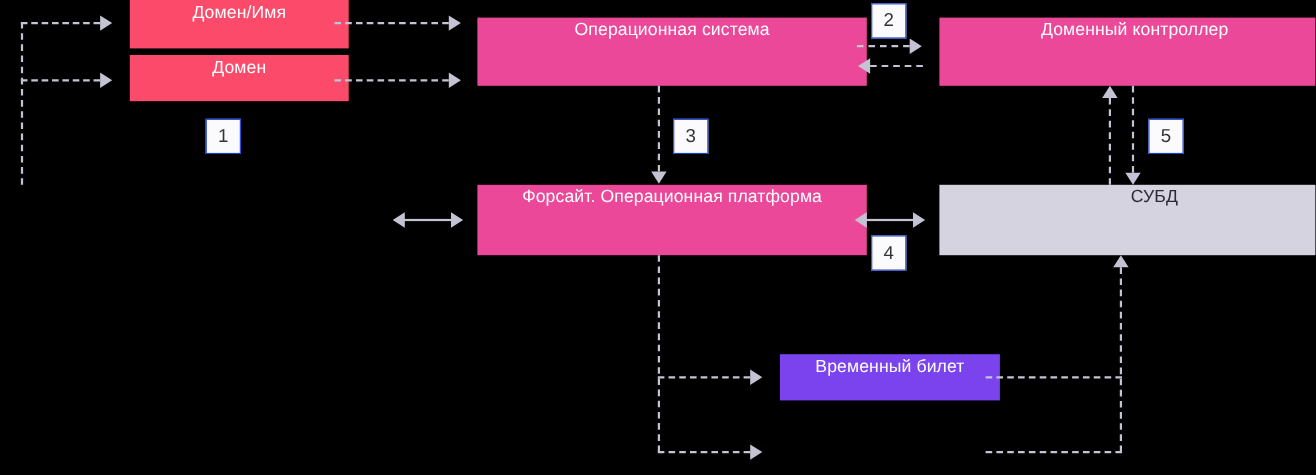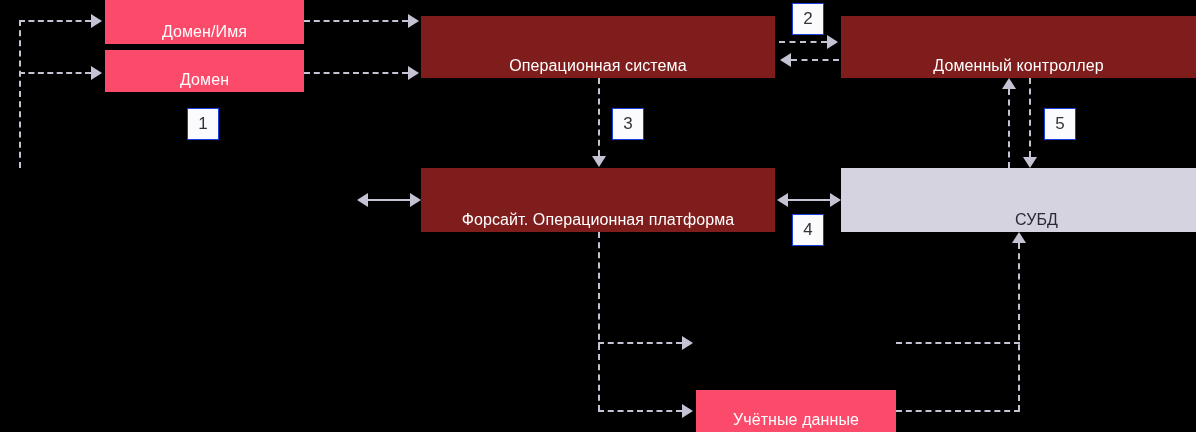--- a/index.html
+++ b/index.html
@@ -11,35 +11,36 @@
     position: relative;
     width: 1196px;
     height: 432px;
     background: #000000;
     font-family: "Liberation Sans", sans-serif;
     overflow: hidden;
   }
   .node {
     position: absolute;
     display: flex;
-    align-items: flex-end;
+    align-items: flex-start;
     justify-content: center;
     text-align: center;
     color: #ffffff;
     font-size: 16px;
     line-height: 1.28;
     letter-spacing: 0.1px;
     box-sizing: border-box;
     padding: 2px 6px;
+    margin-left: 13px;
   }
   .node.dark-text { color: #2a2a33; }
 
   
   .n-pink   { background: #fb4a6a; }
-  .n-blue   { background: #7f1d1d; }
+  .n-blue   { background: #ec4899; }
   .n-green  { background: #38d6a2; }
   .n-gray   { background: #d5d3e0; }
   .n-purple { background: #7a43ee; }
 
   
   .badge {
     position: absolute;
     width: 32px;
     height: 32px;
     background: #fbfbfd;
@@ -158,24 +159,24 @@
 
 
   <div class="node n-blue" style="left:421px; top:168px; width:354px; height:64px;">
     <span style="max-width:290px; display:block;">Форсайт. Операционная платформа</span>
   </div>
 
   <div class="node n-gray dark-text" style="left:841px; top:168px; width:391px; height:64px;">
     <span>СУБД</span>
   </div>
 
+  <div class="node n-purple" style="left:696px; top:322px; width:200px; height:42px;">
+    <span>Временный билет</span>
+  </div>
 
-  <div class="node n-pink" style="left:696px; top:390px; width:200px; height:42px;">
-    <span>Учётные данные</span>
-  </div>
 
   <div class="badge" style="left:187px; top:108px;">
     <span>1</span>
   </div>
   <div class="badge" style="left:792px; top:3px;">
     <span>2</span>
   </div>
   <div class="badge" style="left:612px; top:108px;">
     <span>3</span>
   </div>

